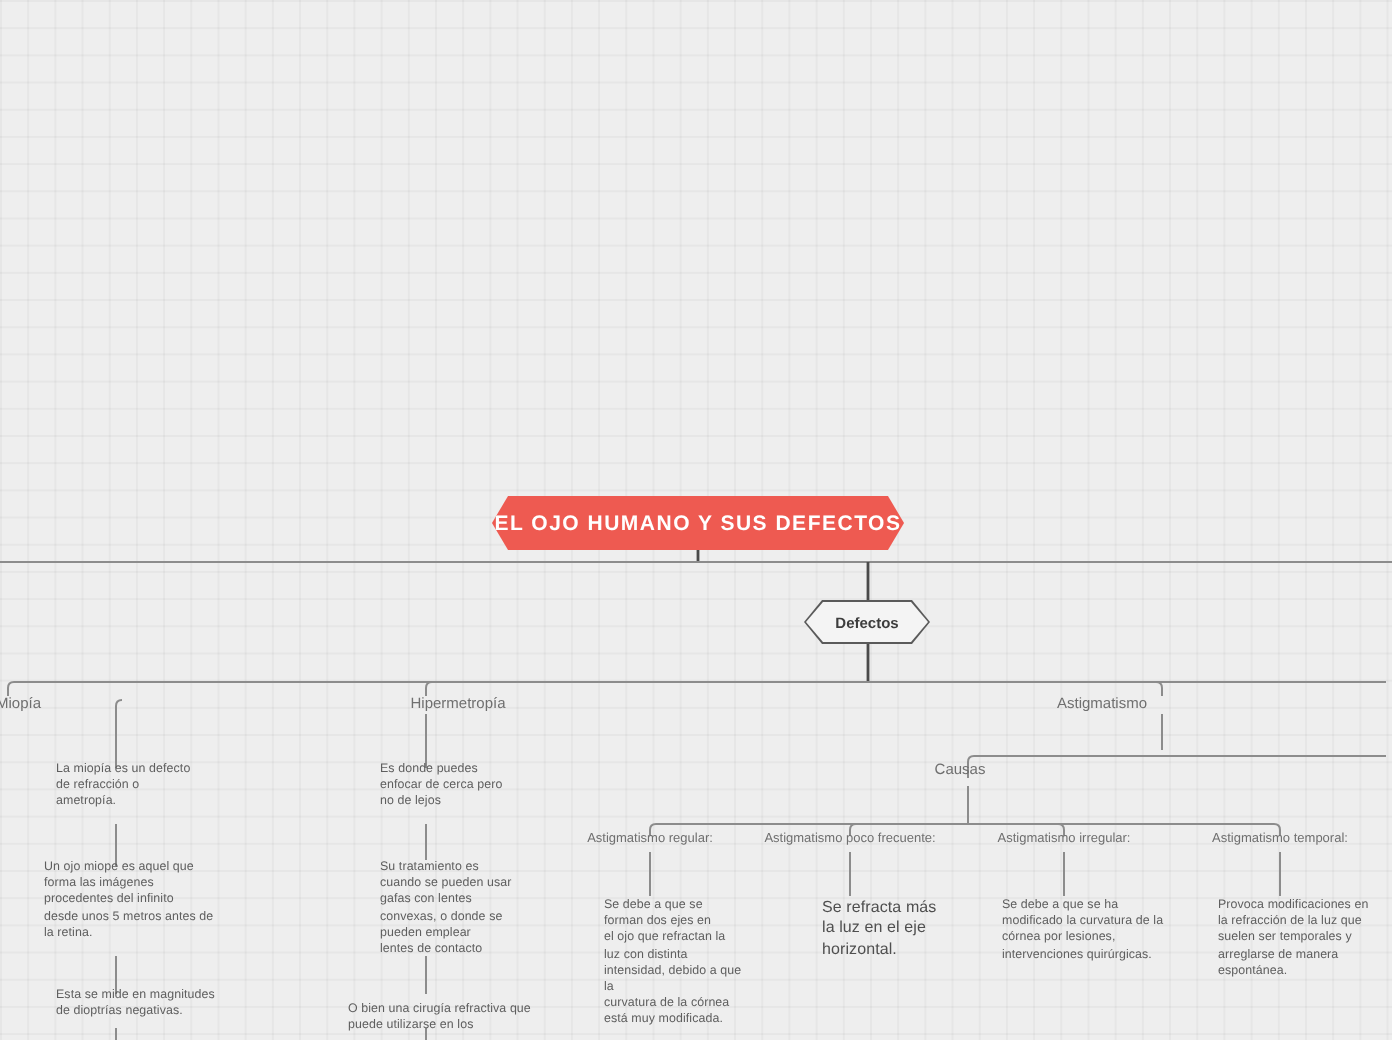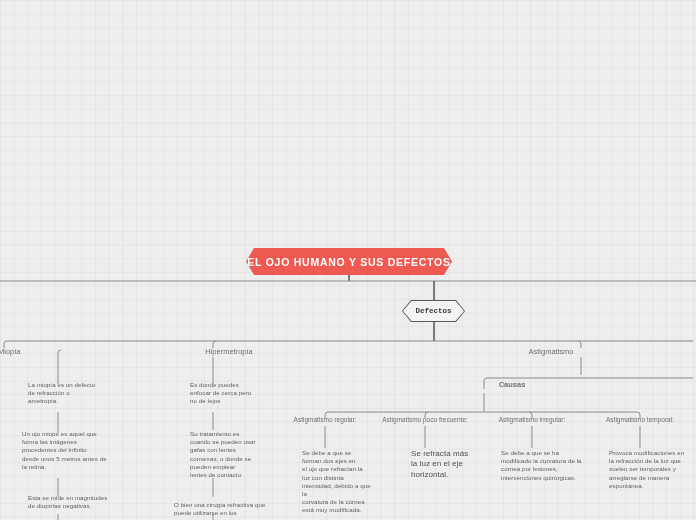--- a/index.html
+++ b/index.html
@@ -64,21 +64,20 @@
     white-space: nowrap;
   }
 
   
   .hex-node {
     position: absolute;
     left: 402px;
     top: 300px;
     width: 63px;
     height: 22px;
-    font-family: Liberation Mono, monospace;
   }
   .hex-node .hex-fill {
     position: absolute;
     inset: 0;
     background: #5a5a5a;
     -webkit-clip-path: polygon(9px 0, calc(100% - 9px) 0, 100% 50%, calc(100% - 9px) 100%, 9px 100%, 0 50%);
     clip-path: polygon(9px 0, calc(100% - 9px) 0, 100% 50%, calc(100% - 9px) 100%, 9px 100%, 0 50%);
   }
   .hex-node .hex-inner {
     position: absolute;
@@ -181,21 +180,21 @@
     <div class="hex-fill"></div>
     <div class="hex-inner">Defectos</div>
   </div>
 
   <div class="branch-label" style="left:-2px; top:347px;">Miopía</div>
 
   <div class="branch-label center" style="left:213px; top:347px;padding-left:32px;">Hipermetropía</div>
 
   <div class="branch-label center" style="left:551px; top:347px;">Astigmatismo</div>
 
-  <div class="branch-label center" style="left:512px; top:380px;font-weight:bold;">Causas</div>
+  <div class="branch-label center" style="left:480px; top:380px;">Causas</div>
 
   <div class="text-block" style="left: 14px; top: 381px; width: 110px; white-space: pre-line;">La miopía es un defecto
 de refracción o
 ametropía.</div>
 
   <div class="text-block" style="left: 8px; top: 430px; width: 116px; white-space: pre-line;">Un ojo miope es aquel que
 forma las imágenes
 procedentes del infinito
 desde unos 5 metros antes de
 la retina.</div>

